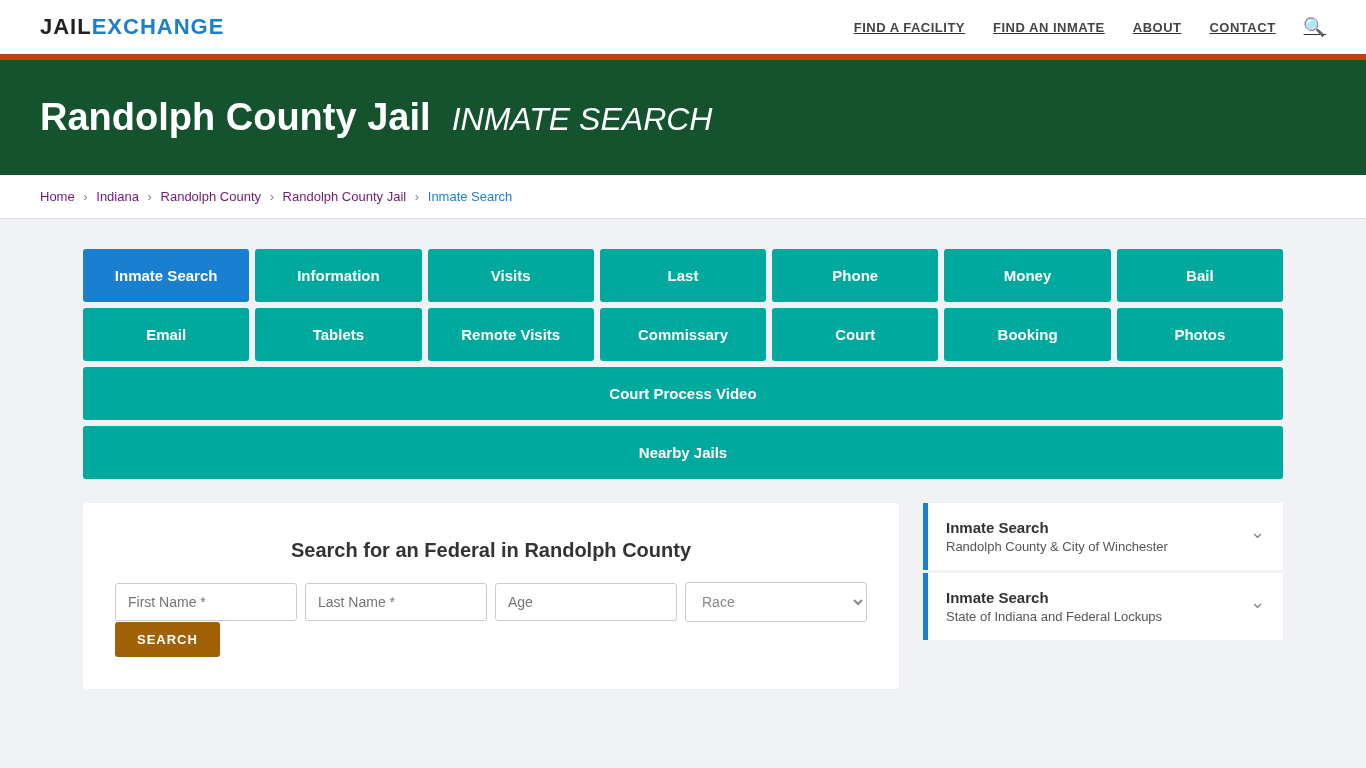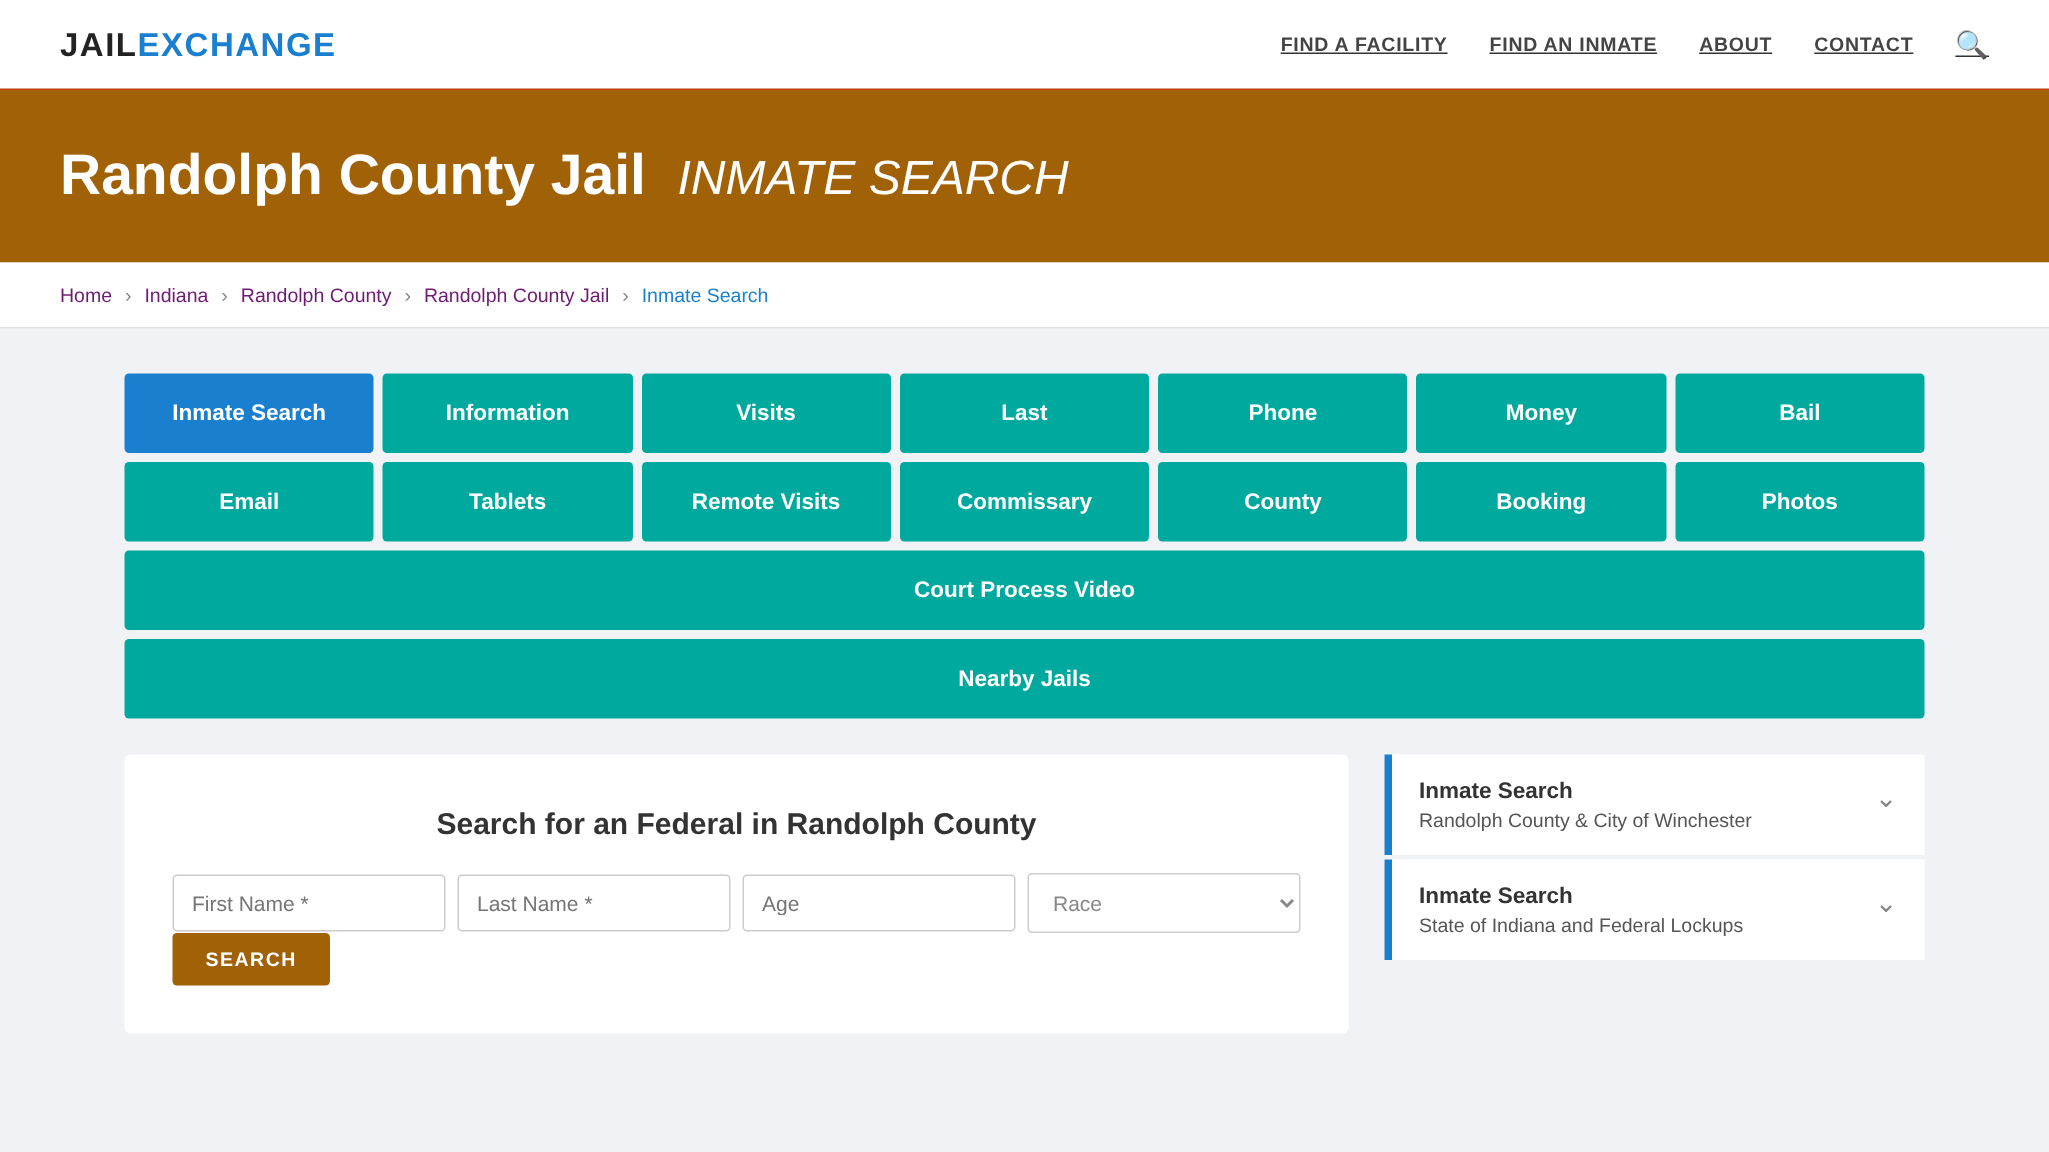--- a/index.html
+++ b/index.html
@@ -1,21 +1,21 @@
 <!DOCTYPE html>
 <html><head>
   <meta charset="utf-8">
   <style>
     * { margin: 0; padding: 0; box-sizing: border-box; }
     body { font-family: Arial, sans-serif; background: #f0f2f5; color: #333; }
 
     
     .navbar {
       background: #fff;
-      border-bottom: 1px solid #c2410c;
+      border-bottom: 6px solid #c2410c;
       padding: 0 40px;
       height: 60px;
       display: flex;
       align-items: center;
       justify-content: space-between;
     }
     .logo {
       font-size: 22px;
       font-weight: 900;
       color: #222;
@@ -38,21 +38,21 @@
       letter-spacing: 0.5px;
     }
     .search-icon-nav {
       font-size: 18px;
       color: #444;
       cursor: pointer;
     }
 
     
     .hero {
-      background: #a16207;
+      background: #14532d;
       padding: 36px 40px;
     }
     .hero h1 {
       color: #fff;
       font-size: 38px;
       font-weight: 900;
     }
     .hero h1 span.italic-light {
       font-style: italic;
       font-weight: 400;
@@ -257,21 +257,21 @@
     <button class="tab-btn">Phone</button>
     <button class="tab-btn">Money</button>
     <button class="tab-btn">Bail</button>
   </div>
 
   <div class="tab-grid-row2">
     <button class="tab-btn">Email</button>
     <button class="tab-btn">Tablets</button>
     <button class="tab-btn">Remote Visits</button>
     <button class="tab-btn">Commissary</button>
-    <button class="tab-btn">County</button>
+    <button class="tab-btn">Court</button>
     <button class="tab-btn">Booking</button>
     <button class="tab-btn">Photos</button>
   </div>
 
   <div class="tab-grid-row3">
     <button class="tab-btn-wide">Court Process Video</button>
     <button class="tab-btn-wide">Nearby Jails</button>
   </div>
 
   <div class="content-area">

